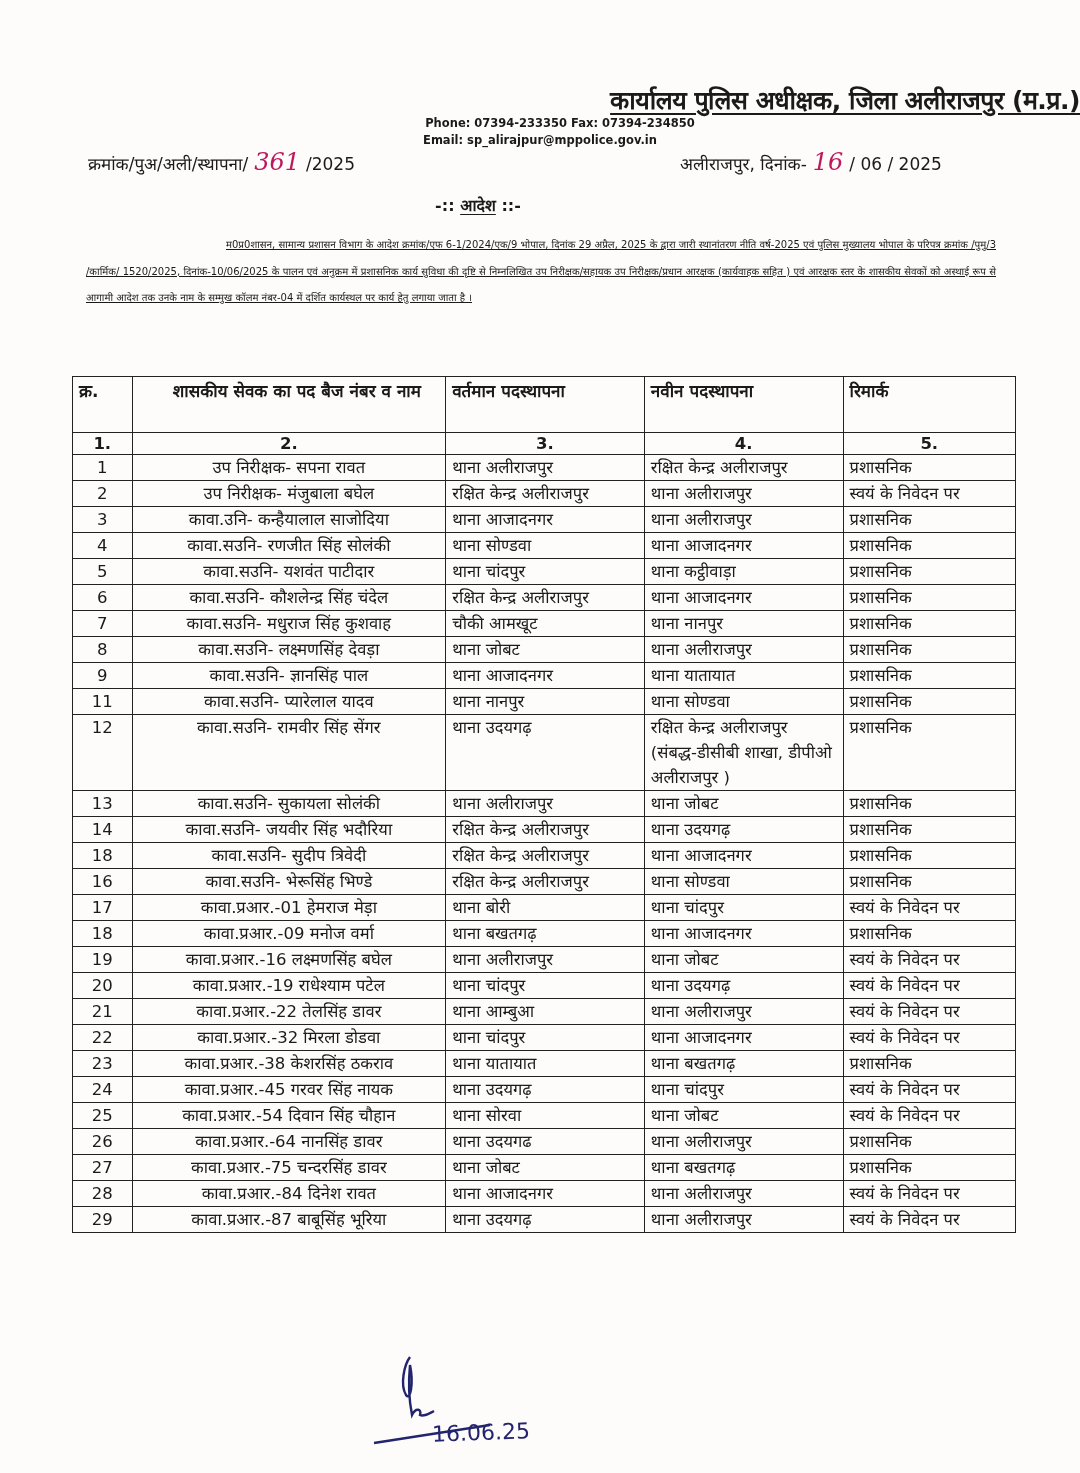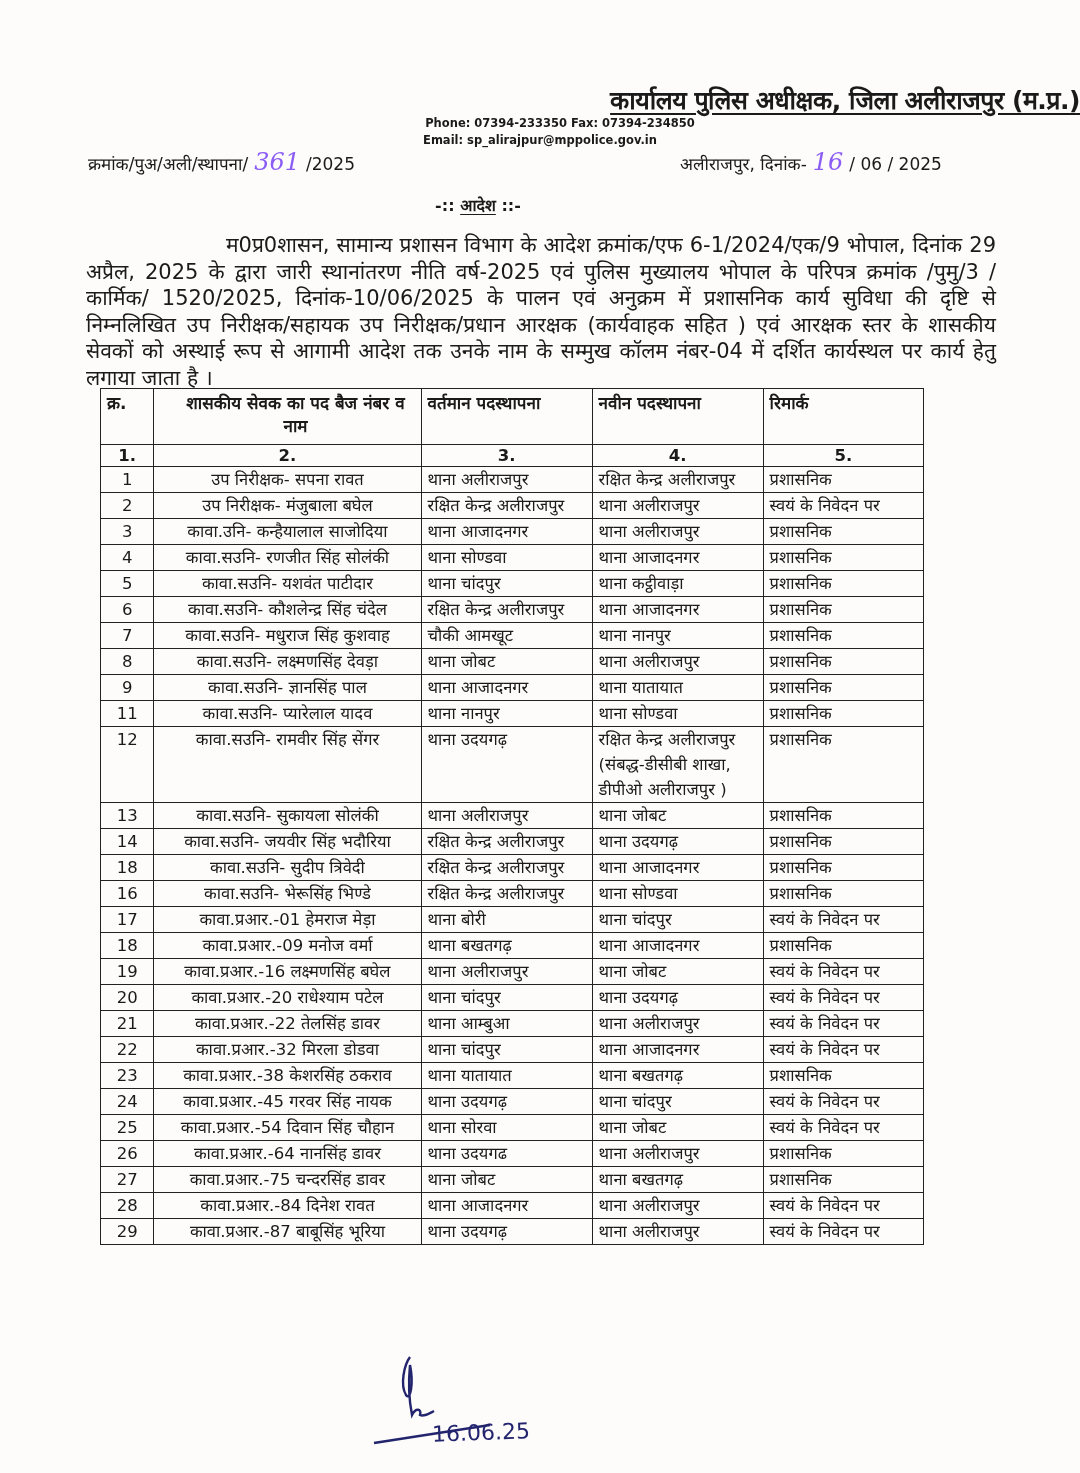--- a/index.html
+++ b/index.html
@@ -11,29 +11,29 @@
     position: absolute; left: 0; width: 1080px; top: 82px; text-align: right;
     font-size: 25px; font-weight: bold; letter-spacing: -0.5px;
   }
   .title span { text-decoration: underline; text-underline-offset: 4px; }
   .contact { position: absolute; left: 0; width: 1080px; text-align: center; font-size: 11.5px; font-weight: bold; }
   .contact.phone { top: 116px; margin-left: 20px; }
   .contact.email { top: 133px; }
   .refline { position: absolute; top: 148px; font-size: 17px; }
   .ref-left { left: 88px; }
   .ref-right { left: 680px; }
-  .hand { font-family: "DejaVu Serif", serif; color: #8b5cf6; font-size: 24px; font-style: italic; padding: 0 6px; }
+  .hand { font-family: "DejaVu Serif", serif; color: #be185d; font-size: 24px; font-style: italic; padding: 0 6px; }
   .order-heading { position: absolute; left: 0; width: 956px; top: 194px; text-align: center; font-size: 16px; font-weight: bold; }
   .order-heading u { text-underline-offset: 3px; }
   .para {
-    position: absolute; left: 86px; width: 910px; top: 232px; font-size: 21px; line-height: 26.5px;
-    text-align: justify; text-indent: 140px;
+    position: absolute; left: 86px; width: 910px; top: 232px; font-size: 10px; line-height: 26.5px;
+    text-align: justify; text-indent: 140px; text-decoration: underline;
   }
   table.tx {
-    position: absolute; left: 72px; top: 388px; width: 824px; border-collapse: collapse; font-size: 16.5px; margin-left: 28px;
+    position: absolute; left: 72px; top: 376px; width: 944px; border-collapse: collapse; font-size: 16.5px;
   }
   table.tx td, table.tx th { border: 1.6px solid #222; padding: 0 6px; vertical-align: top; line-height: 25px; }
   table.tx th { font-weight: bold; text-align: left; height: 52px; font-size: 17px; line-height: 23px; padding-top: 3px; }
   table.tx th.c2 { text-align: center; padding-left: 22px; }
   table.tx tr.numrow td { font-weight: bold; text-align: center; height: 21px; line-height: 21px; }
   table.tx tr.numrow td.c1 { text-align: center; }
   td.c1 { width: 46px; text-align: center; }
   td.c2 { width: 298px; text-align: center; }
   td.c3 { width: 184px; }
   td.c4 { width: 184px; }
@@ -200,21 +200,21 @@
       </tr>
       <tr>
         <td class="c1">19</td>
         <td class="c2">कावा.प्रआर.-16 लक्ष्मणसिंह बघेल</td>
         <td class="c3">थाना अलीराजपुर</td>
         <td class="c4">थाना जोबट</td>
         <td class="c5">स्वयं के निवेदन पर</td>
       </tr>
       <tr>
         <td class="c1">20</td>
-        <td class="c2">कावा.प्रआर.-20 राधेश्याम पटेल</td>
+        <td class="c2">कावा.प्रआर.-19 राधेश्याम पटेल</td>
         <td class="c3">थाना चांदपुर</td>
         <td class="c4">थाना उदयगढ़</td>
         <td class="c5">स्वयं के निवेदन पर</td>
       </tr>
       <tr>
         <td class="c1">21</td>
         <td class="c2">कावा.प्रआर.-22 तेलसिंह डावर</td>
         <td class="c3">थाना आम्बुआ</td>
         <td class="c4">थाना अलीराजपुर</td>
         <td class="c5">स्वयं के निवेदन पर</td>

